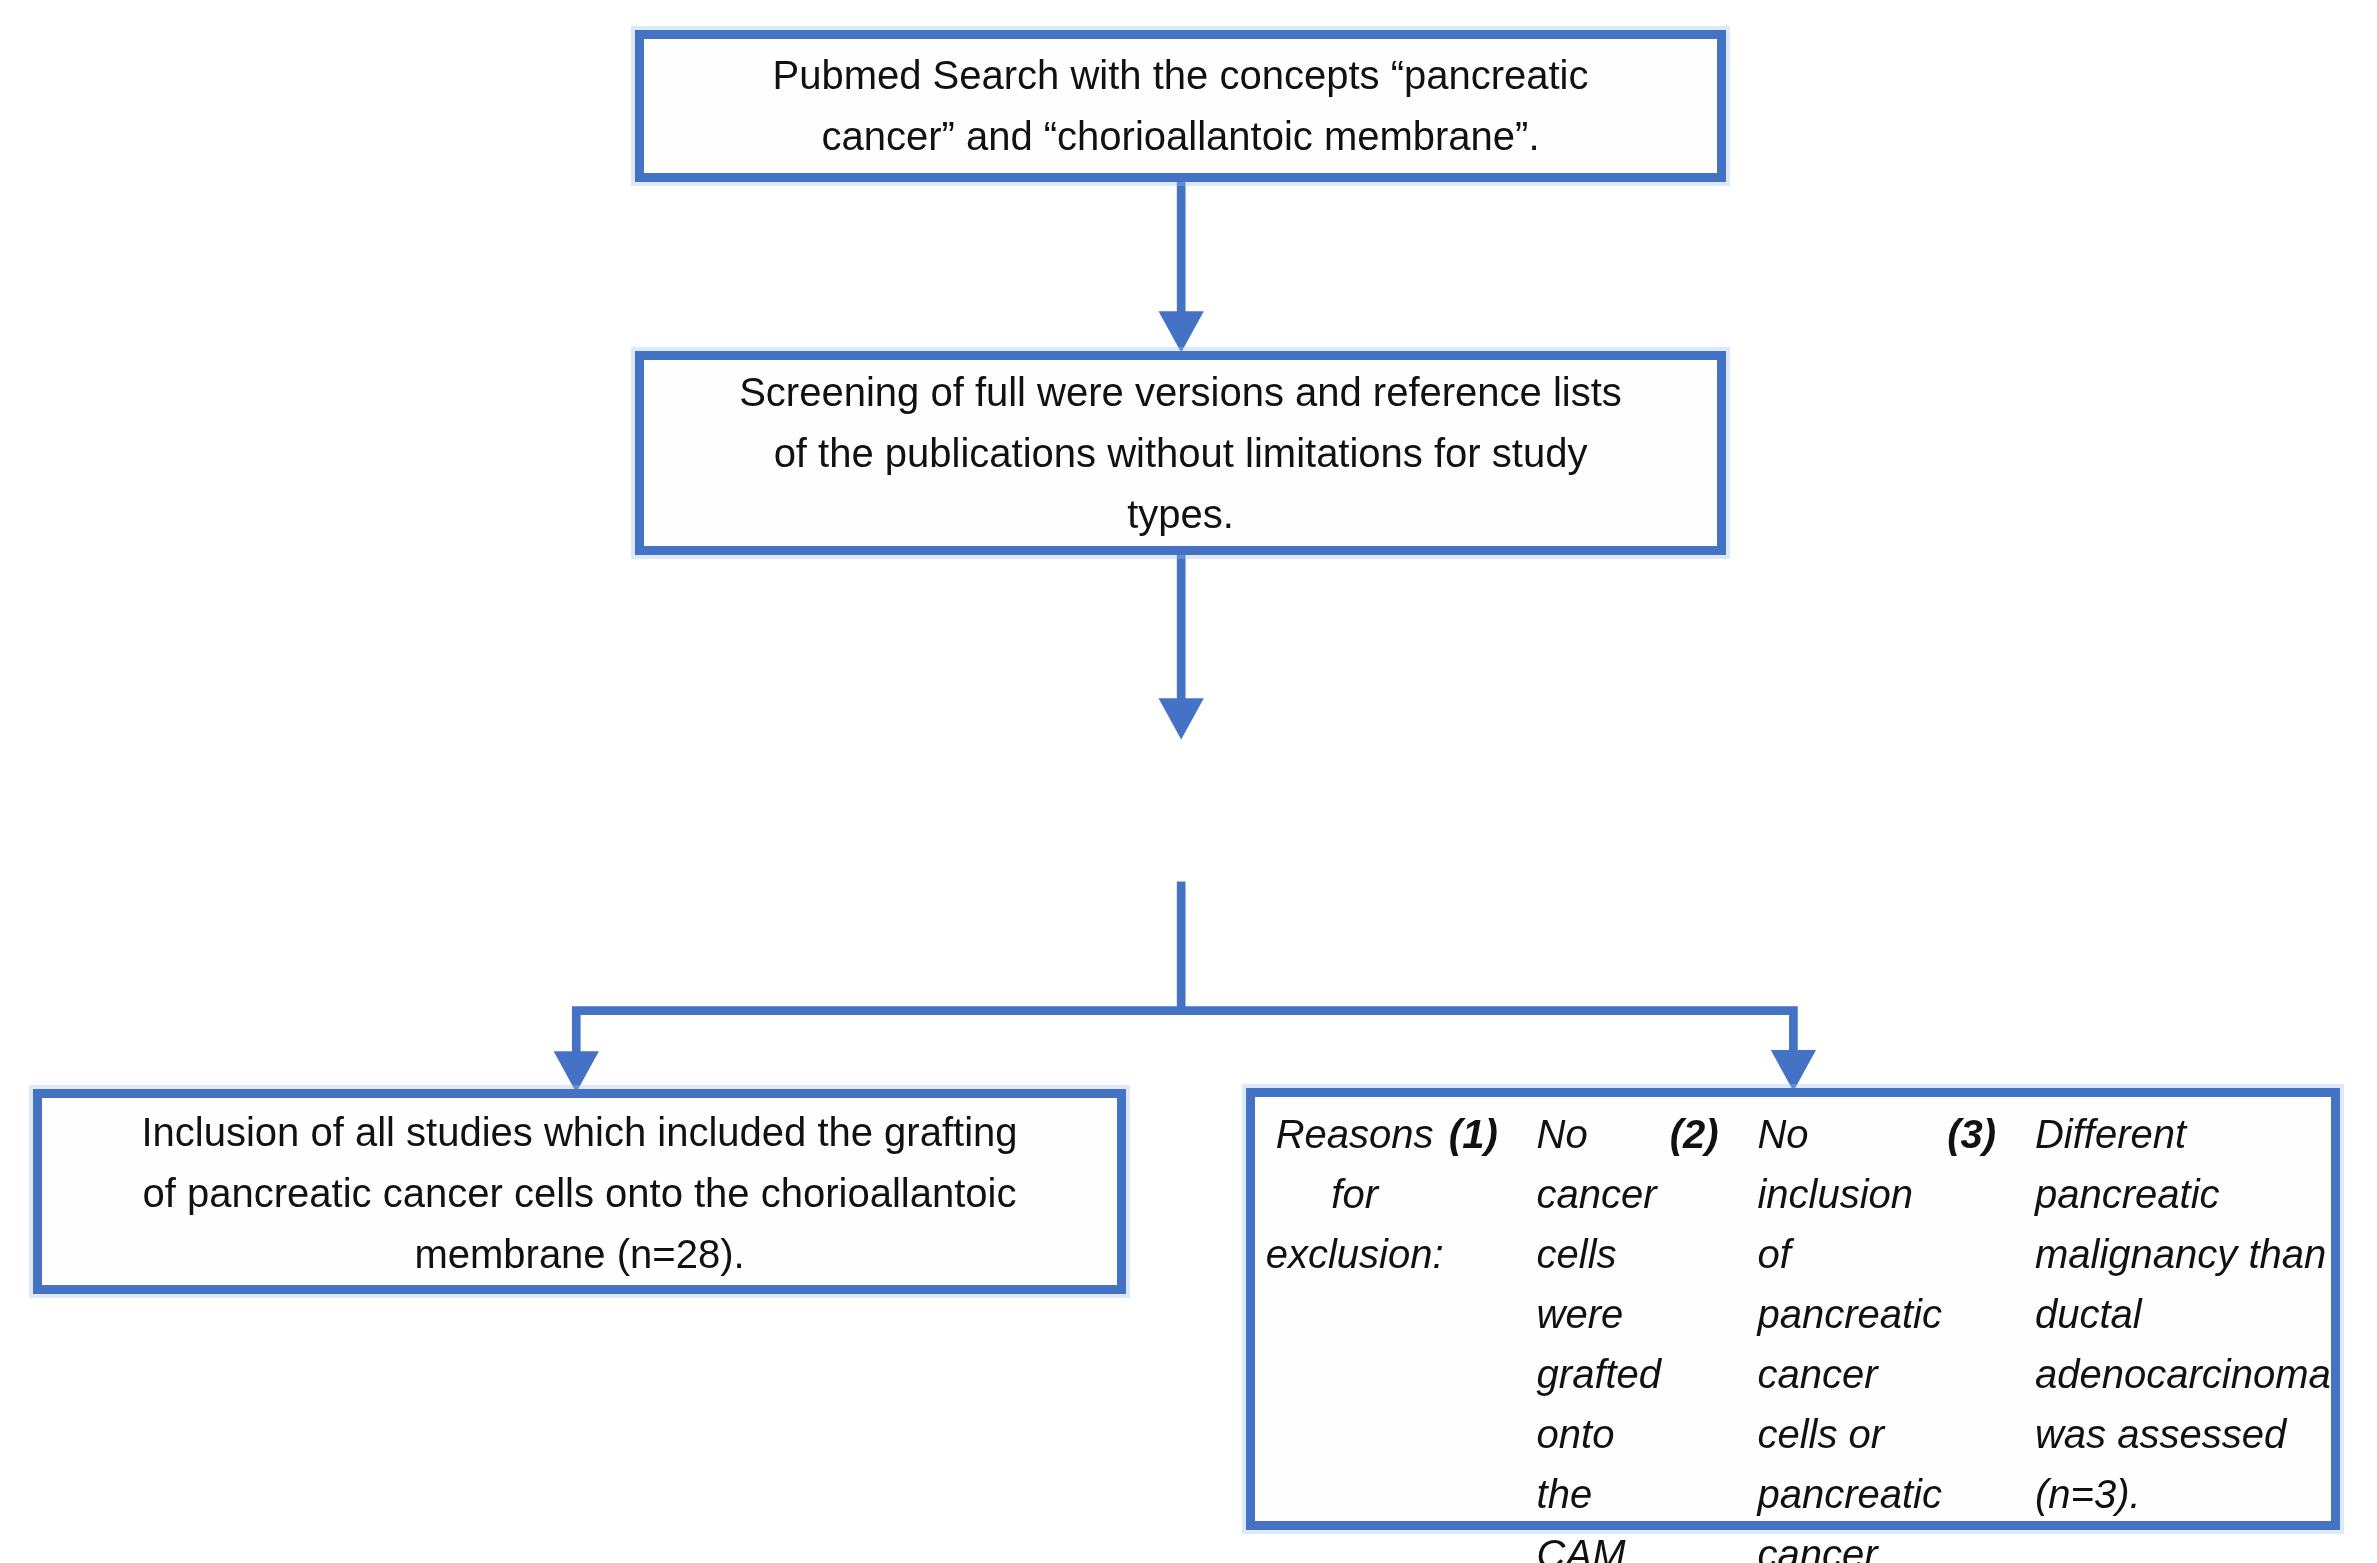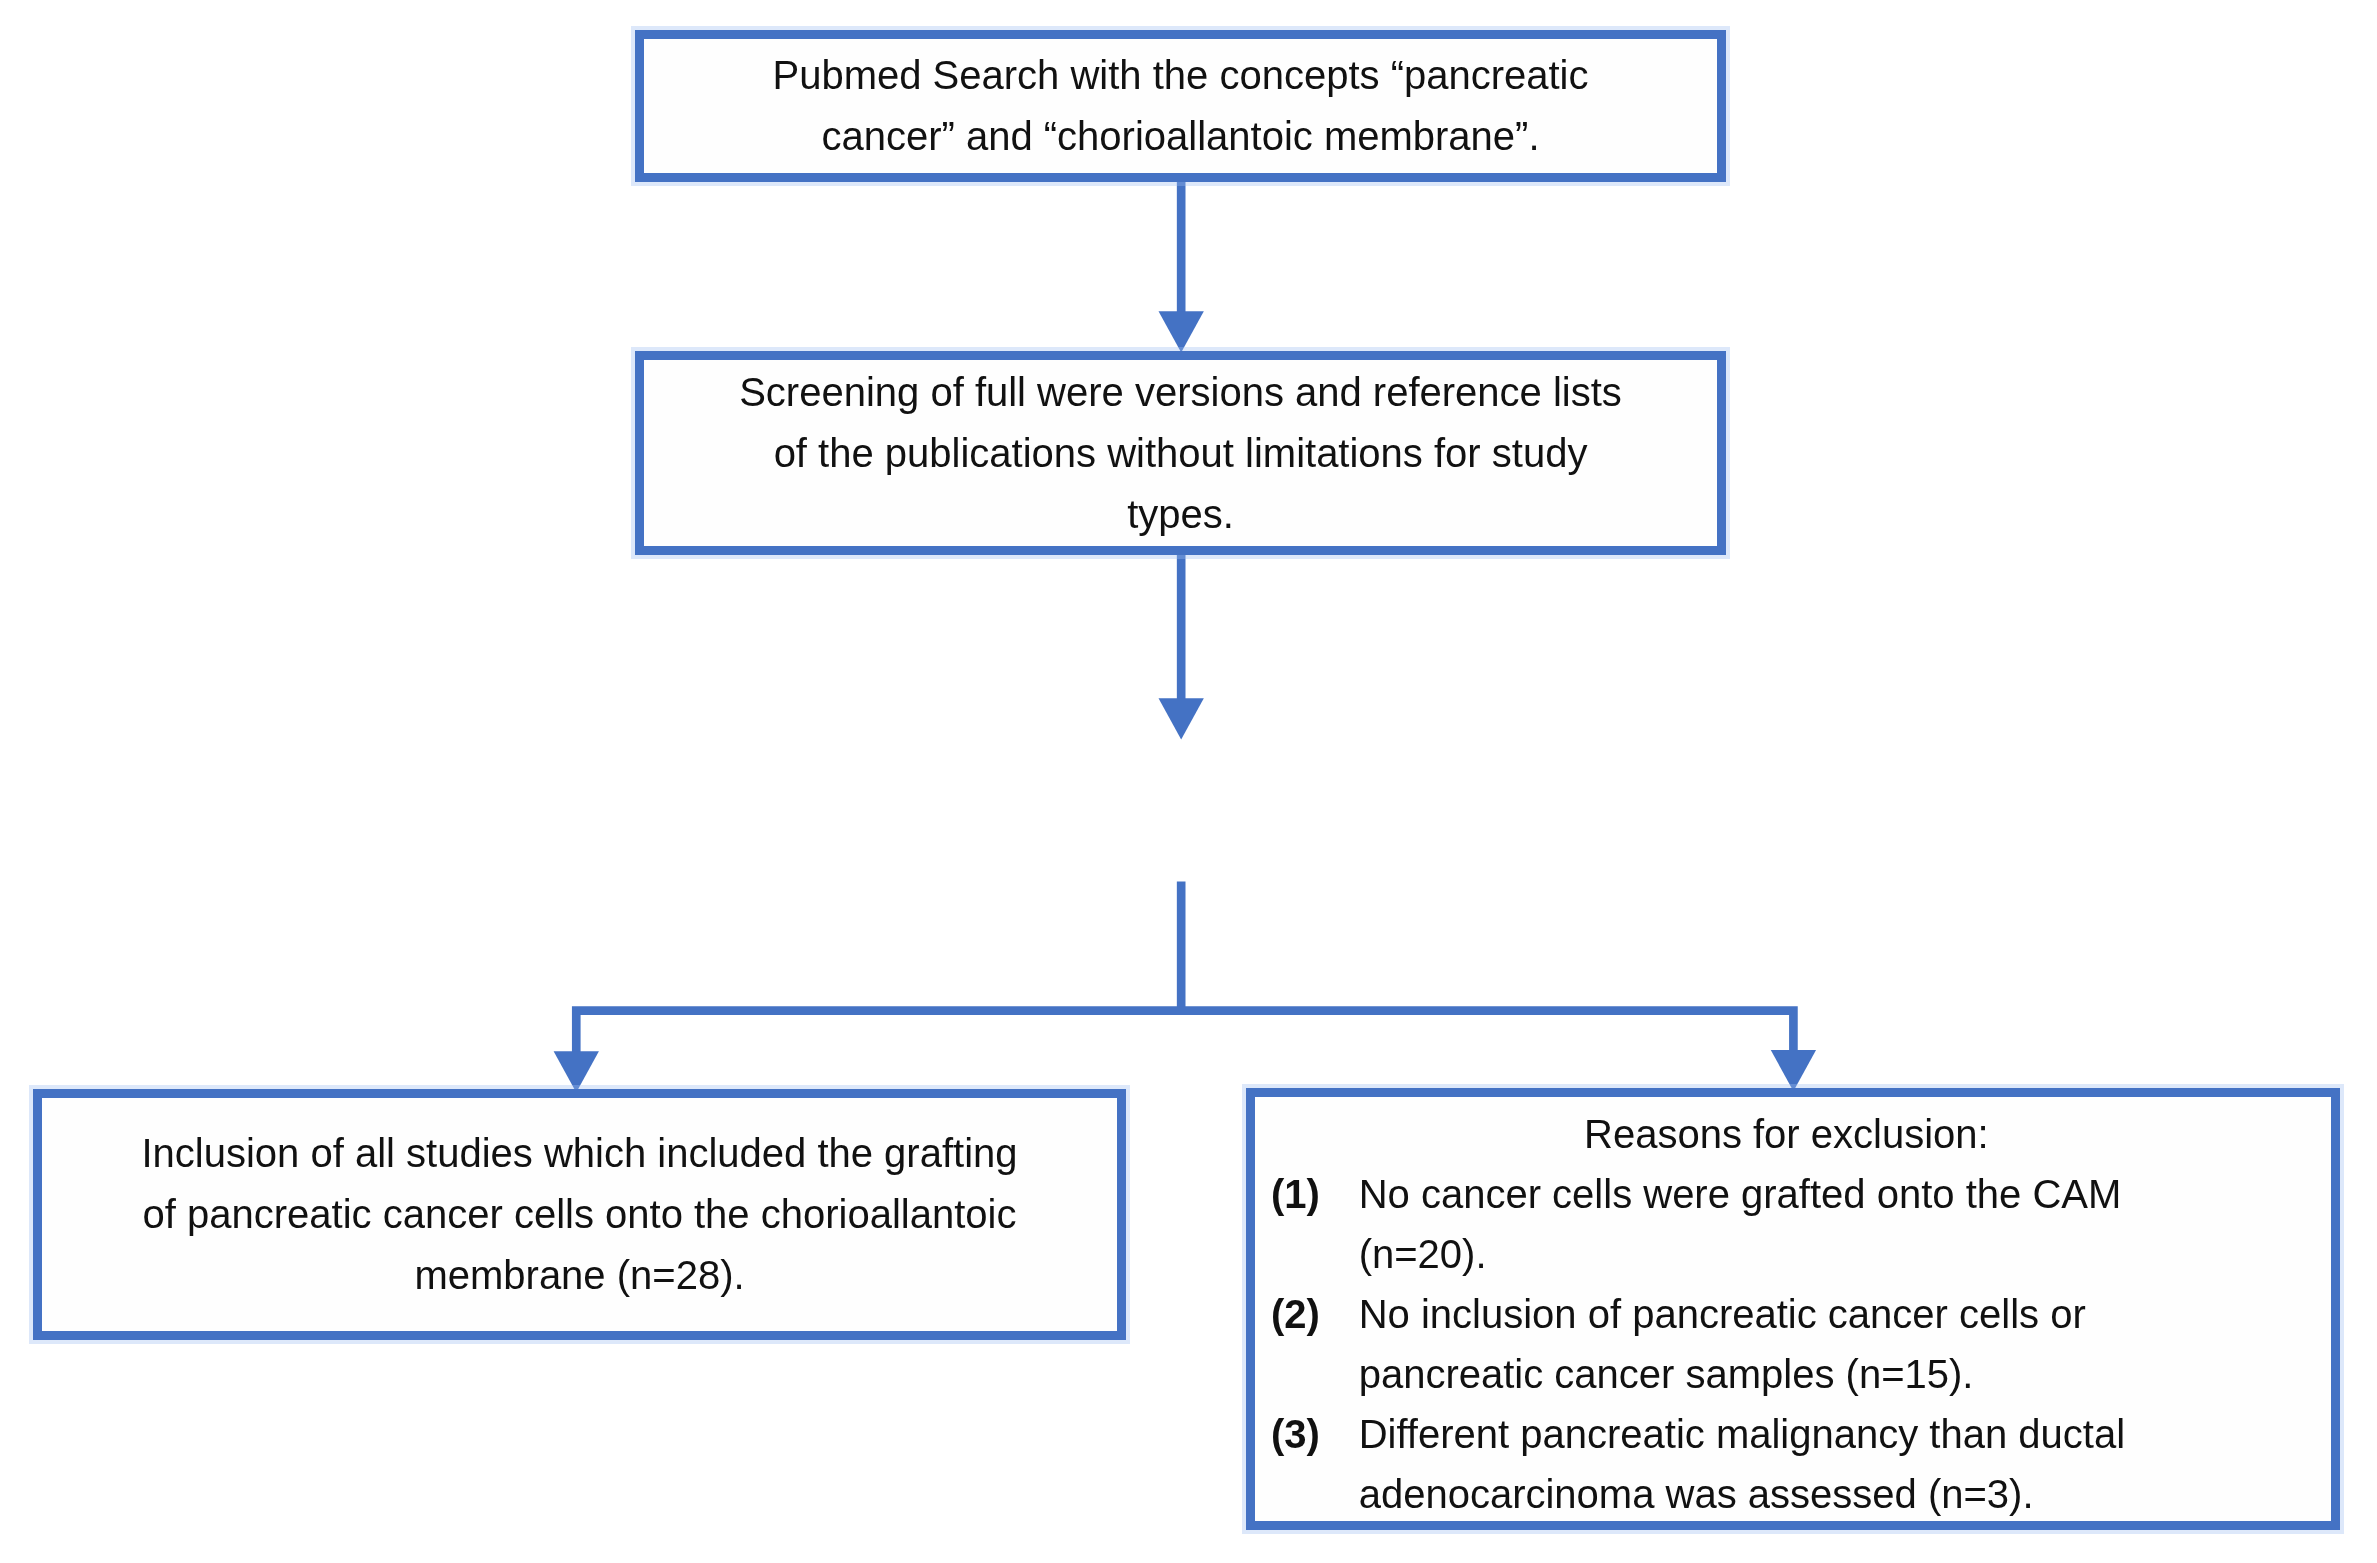--- a/index.html
+++ b/index.html
@@ -38,27 +38,28 @@
   .box-text {
     width: 100%;
     text-align: center;
     font-size: 40px;
     line-height: 61px;
     white-space: pre-wrap;
   }
   .box-search    { left: 635px;  top: 30px;   width: 1091px; height: 152px; align-items: center; }
   .box-screening { left: 635px;  top: 351px;  width: 1091px; height: 204px; }
   .box-fulltext  { left: 635px;  top: 738px; width: 1091px; height: 143px; }
-  .box-inclusion { left: 33px;   top: 1089px; width: 1093px; height: 251px; }
+  .box-inclusion { left: 33px;   top: 1089px; width: 1093px; height: 205px; align-items: flex-end; }
   .box-exclusion {
     left: 1246px; top: 1088px; width: 1094px; height: 442px;
-    flex-direction: column;
+    flex-direction: row;
     align-items: stretch;
     justify-content: flex-start;
     padding: 6.7px 24px 0 10.7px;
+    font-style: italic;
   }
   .exclusion-heading {
     text-align: center;
     font-size: 40px;
     line-height: 60px;
     white-space: pre-wrap;
   }
   .exclusion-item {
     display: flex;
     align-items: flex-start;

